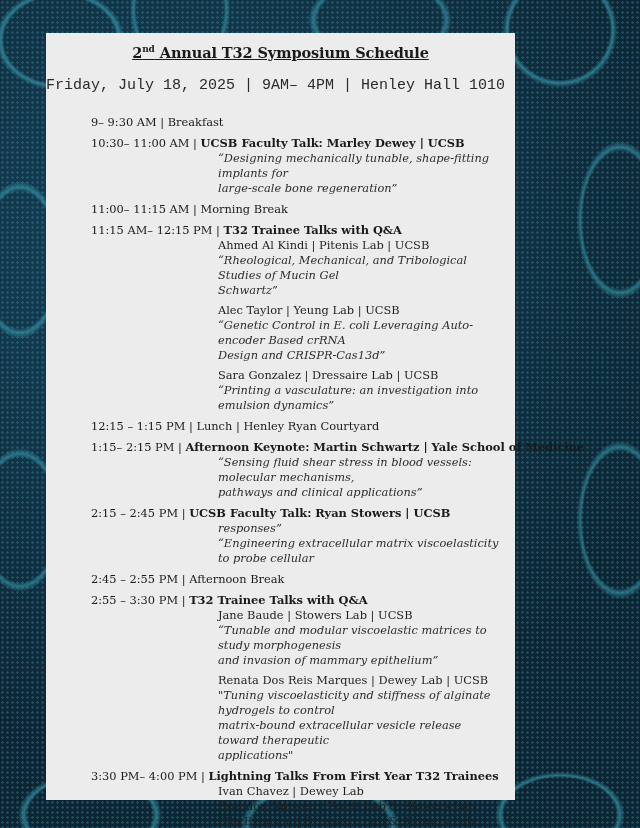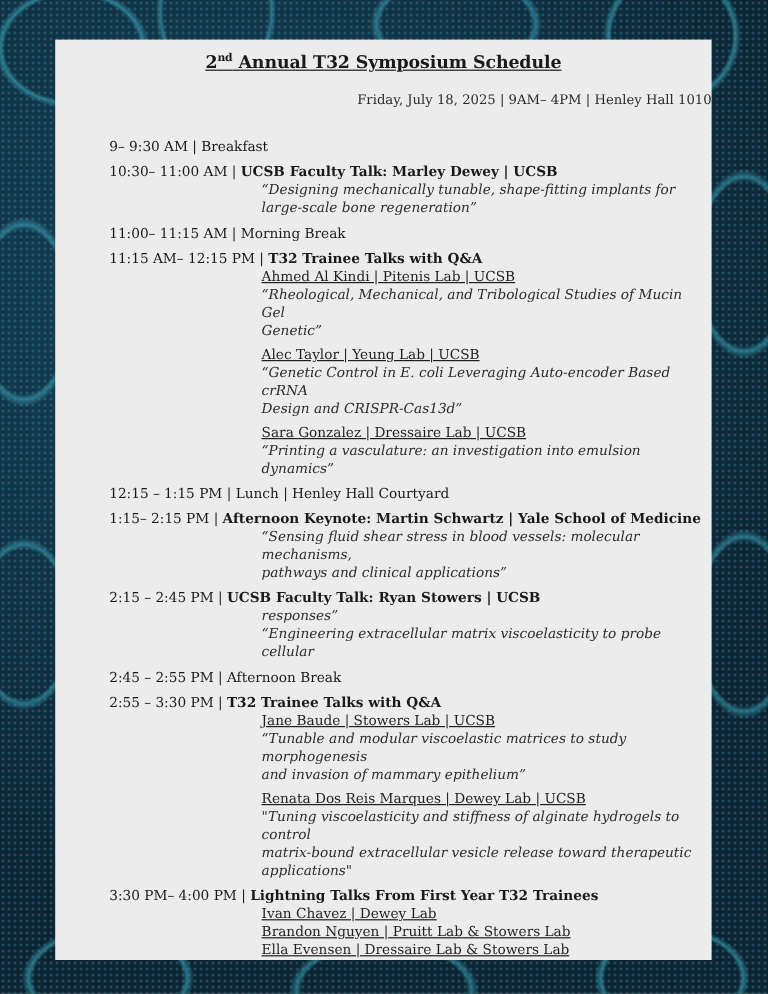--- a/index.html
+++ b/index.html
@@ -31,21 +31,21 @@
       inset: 0;
       background-image:
         radial-gradient(circle, rgba(60,150,175,0.35) 1px, transparent 1.5px);
       background-size: 5px 5px;
       pointer-events: none;
     }
     .panel {
       position: absolute;
       left: 46px;
       top: 33px;
-      width: 547px;
+      width: 469px;
       height: 767px;
       background: #ececec;
       color: #1a1a1a;
       font-family: "DejaVu Serif", "Liberation Serif", serif;
       font-size: 11.4px;
       box-sizing: border-box;
     }
     .title {
       position: absolute;
       top: 11px;
@@ -59,23 +59,24 @@
     }
     .title sup {
       font-size: 9px;
       vertical-align: 6px;
     }
     .subheader {
       position: absolute;
       top: 44px;
       left: 0;
       right: 0;
-      text-align: right;
-      font-size: 11px;
+      text-align: left;
+      font-size: 15px;
       color: #2a2a2a;
+      font-family: Liberation Mono, monospace;
     }
     .schedule {
       position: absolute;
       top: 82px;
       left: 21px;
       right: 10px;
     }
     .entry {
       margin-bottom: 6px;
     }
@@ -90,21 +91,21 @@
       line-height: 15px;
     }
     .sub-talk {
       margin-bottom: 5px;
     }
     .sub-talk:last-child { margin-bottom: 0; }
     .italic {
       font-style: italic;
       color: #2c2c2c;
     }
-    .plain { color: #1f1f1f; text-decoration: underline; }
+    .plain { color: #1f1f1f; }
   </style>
 </head>
 <body>
 
 <div class="texture"></div>
 
 <div class="panel">
 
   <div class="title"><span>2</span><sup>nd</sup><span> Annual T32 Symposium Schedule</span></div>
 
@@ -128,36 +129,36 @@
     <div class="entry">
       <div class="line"><span>11:00– 11:15 AM | </span><span>Morning Break</span></div>
     </div>
 
     <div class="entry">
       <div class="line"><span>11:15 AM– 12:15 PM | </span><span class="bold">T32 Trainee Talks with Q&amp;A</span></div>
       <div class="sub">
         <div class="sub-talk">
           <div class="plain">Ahmed Al Kindi | Pitenis Lab | UCSB</div>
           <div class="italic">“Rheological, Mechanical, and Tribological Studies of Mucin Gel</div>
-          <div class="italic">Genetic”</div>
+          <div class="italic">Schwartz”</div>
         </div>
         <div class="sub-talk">
           <div class="plain">Alec Taylor | Yeung Lab | UCSB</div>
           <div class="italic">“Genetic Control in E. coli Leveraging Auto-encoder Based crRNA</div>
           <div class="italic">Design and CRISPR-Cas13d”</div>
         </div>
         <div class="sub-talk">
           <div class="plain">Sara Gonzalez | Dressaire Lab | UCSB</div>
           <div class="italic">“Printing a vasculature: an investigation into emulsion dynamics”</div>
         </div>
       </div>
     </div>
 
     <div class="entry">
-      <div class="line"><span>12:15 – 1:15 PM | </span><span>Lunch | Henley Hall Courtyard</span></div>
+      <div class="line"><span>12:15 – 1:15 PM | </span><span>Lunch | Henley Ryan Courtyard</span></div>
     </div>
 
     <div class="entry">
       <div class="line"><span>1:15– 2:15 PM | </span><span class="bold">Afternoon Keynote: Martin Schwartz  | Yale School of Medicine</span></div>
       <div class="sub italic">
         <div>“Sensing fluid shear stress in blood vessels: molecular mechanisms,</div>
         <div>pathways and clinical applications”</div>
       </div>
     </div>
 

